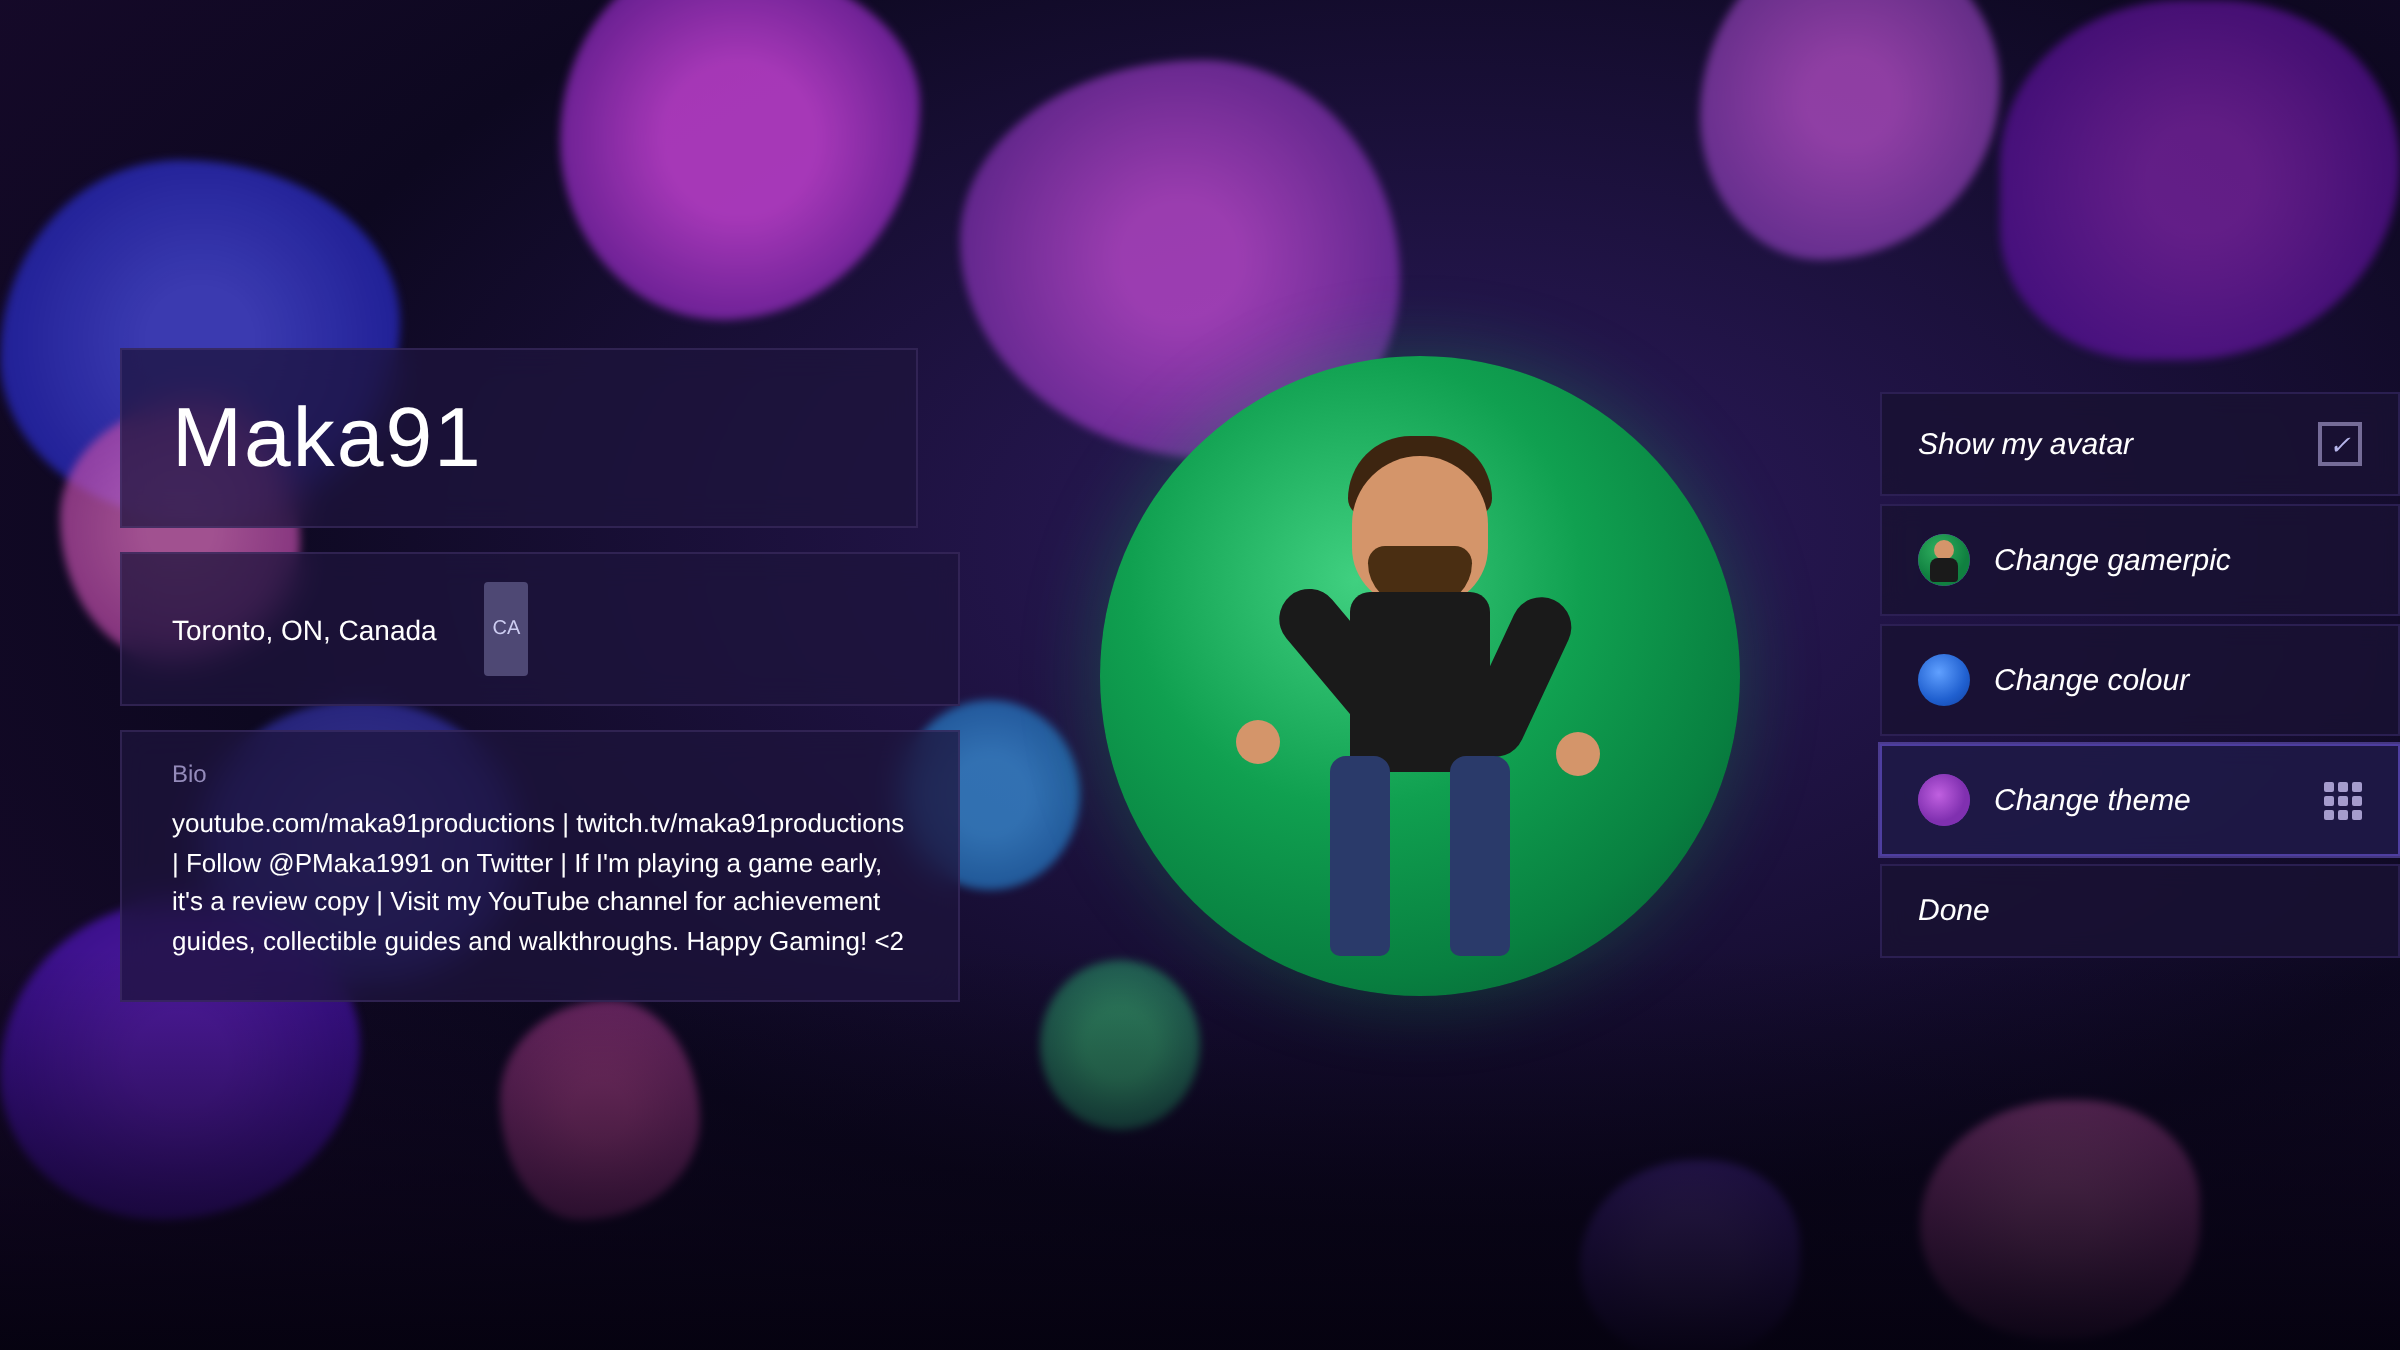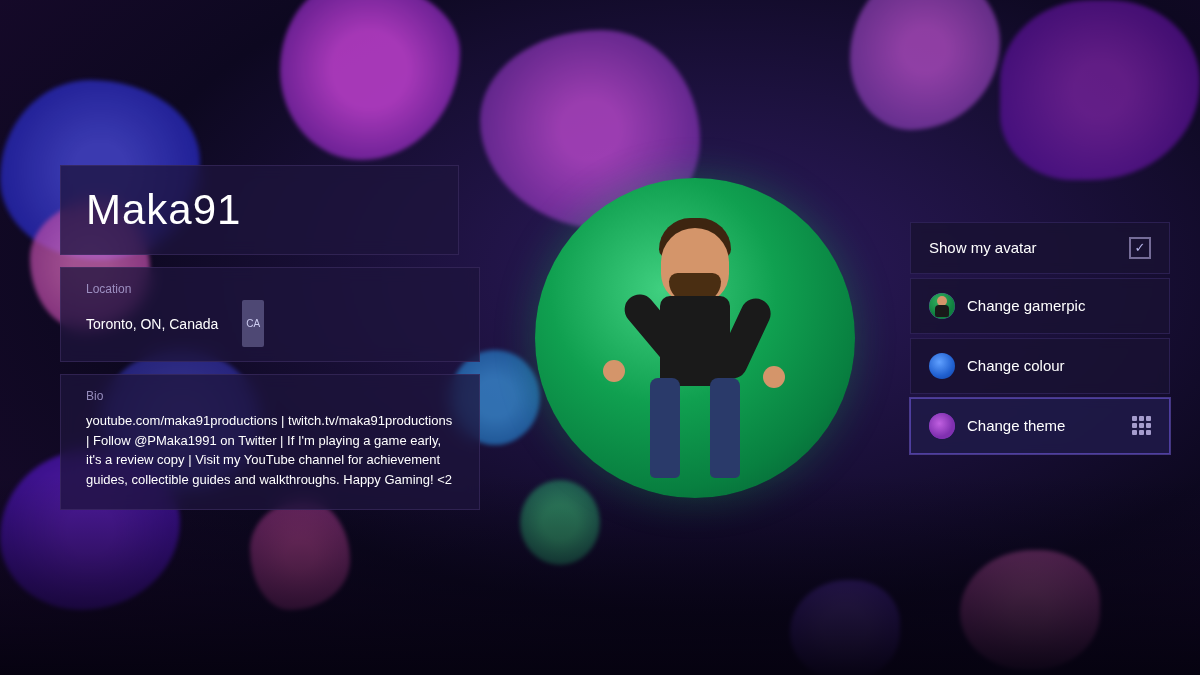--- a/index.html
+++ b/index.html
@@ -277,25 +277,25 @@
       right: 10px;
       width: 22px;
       height: 22px;
       background: #d4956a;
       border-radius: 50%;
     }
 
     
     .side-menu {
       width: 260px;
-      margin-right: 30px;
       display: flex;
       flex-direction: column;
       gap: 4px;
       z-index: 10;
+      font-style: italic;
     }
 
     .menu-item {
       display: flex;
       align-items: center;
       justify-content: space-between;
       padding: 14px 18px;
       background: rgba(25, 18, 50, 0.85);
       border: 1px solid rgba(80, 60, 140, 0.35);
       cursor: pointer;
@@ -441,21 +441,20 @@
 
 <div class="content">
 
   <div class="profile-panel">
 
     <div class="name-box">
       <div class="username">Maka91</div>
     </div>
 
     <div class="location-box">
-      <div class="location-label">Location</div>
       <div class="location-value">
         <span>Toronto, ON, Canada</span>
         <span class="flag-icon">CA</span>
       </div>
     </div>
 
     <div class="bio-box">
       <div class="bio-label">Bio</div>
       <div class="bio-text">youtube.com/maka91productions | twitch.tv/maka91productions | Follow @PMaka1991 on Twitter | If I'm playing a game early, it's a review copy | Visit my YouTube channel for achievement guides, collectible guides and walkthroughs. Happy Gaming! &lt;2</div>
     </div>
@@ -526,16 +525,21 @@
           <div class="grid-dot"></div>
           <div class="grid-dot"></div>
           <div class="grid-dot"></div>
           <div class="grid-dot"></div>
           <div class="grid-dot"></div>
           <div class="grid-dot"></div>
         </div>
       </div>
     </div>
 
+    <div class="menu-item">
+      <div class="menu-item-left">
+        <span class="menu-label">Done</span>
+      </div>
+    </div>
 
   </div>
 
 </div>
 
 </body></html>

